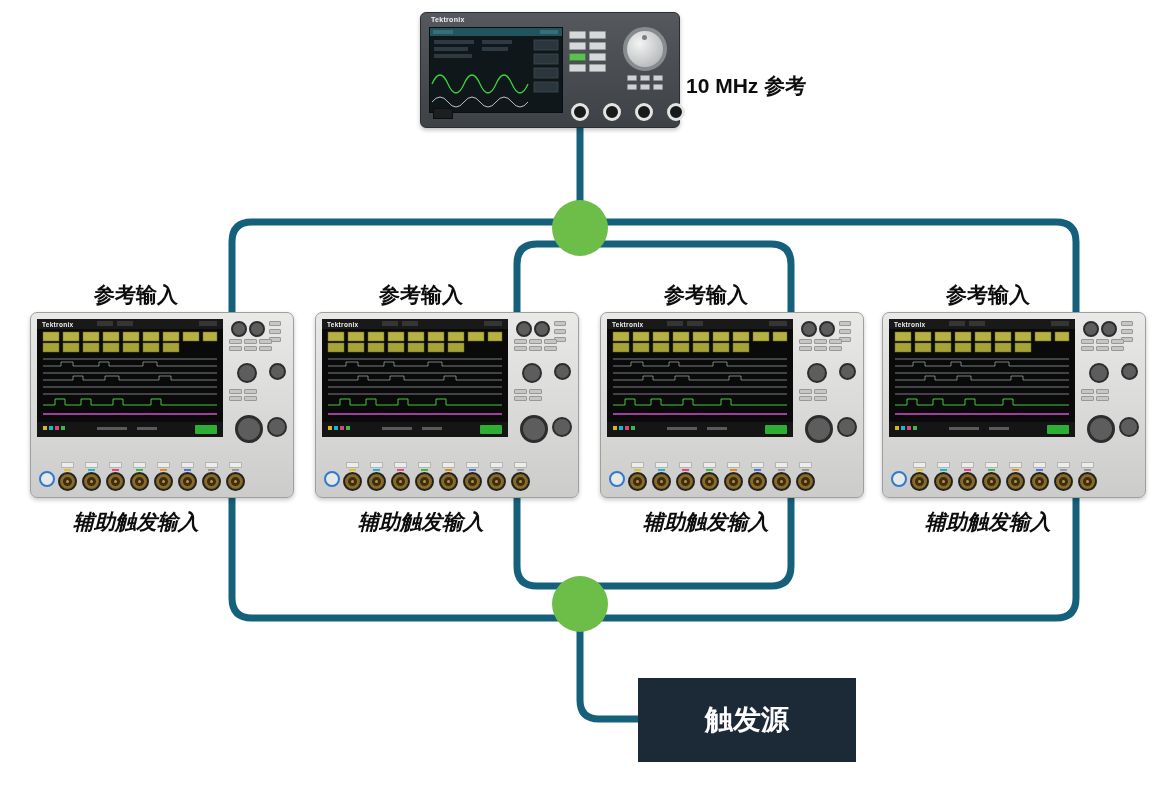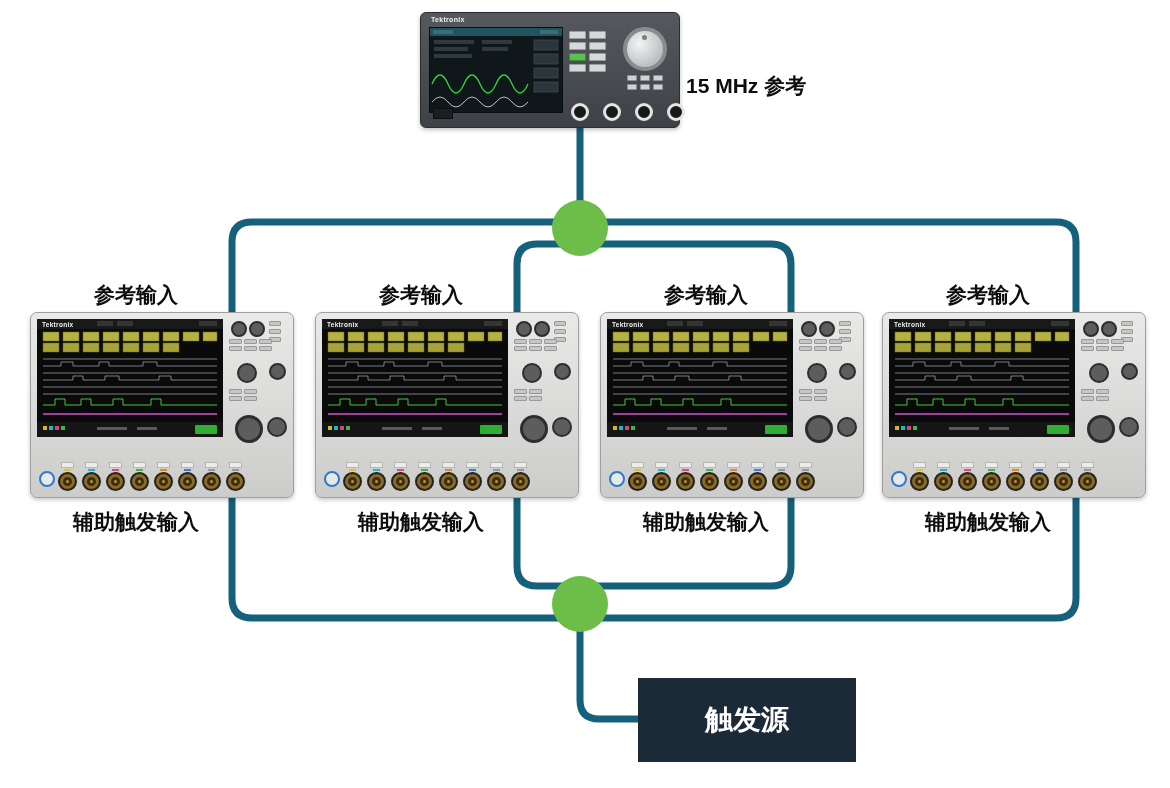--- a/index.html
+++ b/index.html
@@ -33,21 +33,21 @@
   
   #scopes{position:absolute;left:0;top:0;width:100%;height:100%;z-index:2;}
   .scope-unit{position:absolute;top:282px;width:272px;}
   #scopes .scope-unit:nth-child(1){left:30px;}
   #scopes .scope-unit:nth-child(2){left:315px;}
   #scopes .scope-unit:nth-child(3){left:600px;}
   #scopes .scope-unit:nth-child(4){left:882px;}
   .ref-label,.aux-label{display:block;width:212px;text-align:center;font-weight:bold;font-size:21px;
                         color:var(--color-label,#0d0d0d);white-space:nowrap;}
   .ref-label{height:26px;line-height:26px;}
-  .aux-label{margin-top:10px;}
+  .aux-label{margin-top:10px;font-style:italic;}
   .scope-chassis{position:relative;margin-top:4px;width:262px;height:184px;
                  background:linear-gradient(180deg,#e9e9e7,#cccccb);border:1px solid #9f9f9d;border-radius:7px;
                  box-shadow:0 2px 4px rgba(0,0,0,.22);}
   .scope-screen{position:absolute;left:6px;top:6px;width:186px;height:118px;background:#000;border-radius:3px;}
   .scope-brand{position:absolute;left:5px;top:2px;z-index:2;font-size:6.5px;font-weight:bold;color:#f0f0f0;letter-spacing:.3px;}
   .scope-controls{position:absolute;left:196px;top:6px;width:60px;height:148px;}
   .knob{position:absolute;border-radius:50%;background:#5d5d5d;border:2px solid #2d2d2d;}
   .k1{left:4px;top:2px;width:12px;height:12px;}
   .k2{left:22px;top:2px;width:12px;height:12px;}
   .k3{left:10px;top:44px;width:16px;height:16px;}
@@ -131,21 +131,21 @@
     </div>
     <div class="afg-ports">
       <div class="port"></div>
       <div class="port"></div>
       <div class="port"></div>
       <div class="port"></div>
     </div>
     <div class="afg-usb"></div>
   </div>
 
-  <div class="device-label fg-label">15 MHz 参考</div>
+  <div class="device-label fg-label">10 MHz 参考</div>
 
   <div id="scopes">
   <div class="scope-unit">
     <span class="ref-label">参考输入</span>
     <div class="scope-chassis">
       <div class="scope-screen">
         <span class="scope-brand">Tektronix</span>
         <svg width="186" height="118" viewBox="0 0 186 118">
           <rect width="186" height="118" fill="#0a0a0a" rx="2"></rect>
           <rect y="0" width="186" height="10" fill="#191919"></rect>

